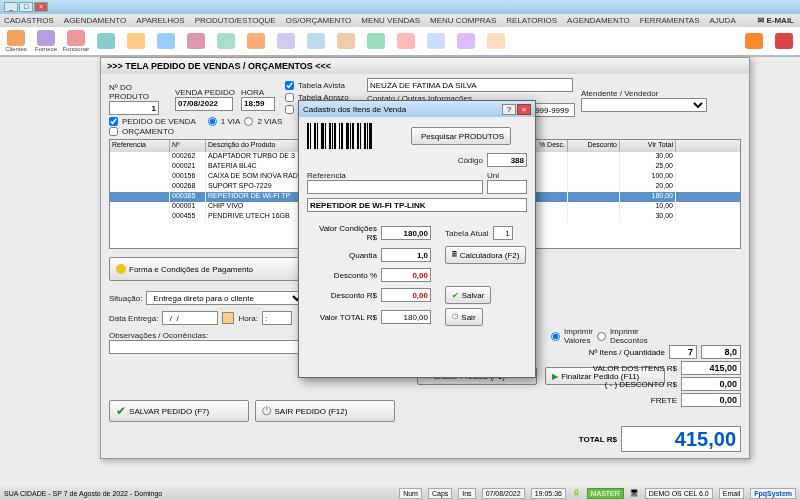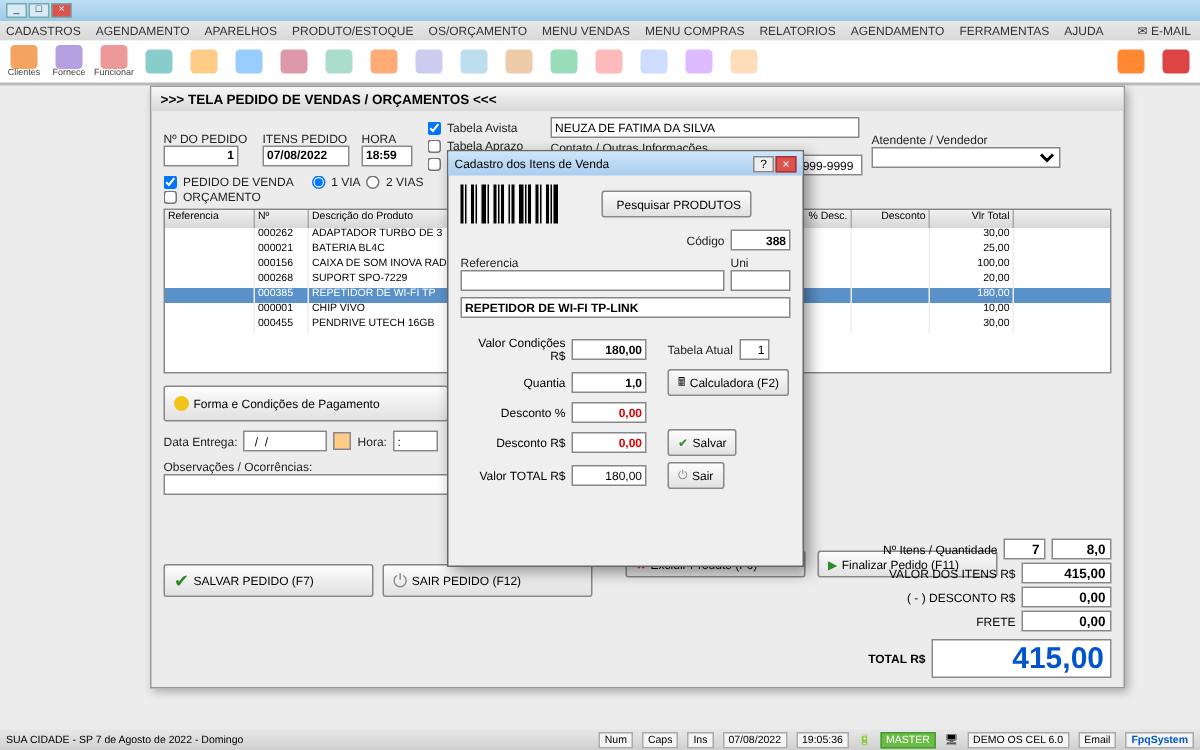--- a/index.html
+++ b/index.html
@@ -3,21 +3,21 @@
 <meta charset="utf-8">
 <style>
 * { margin: 0; padding: 0; box-sizing: border-box; font-family: Tahoma, Arial, sans-serif; }
 body { width: 800px; height: 500px; background: #ececec; overflow: hidden; position: relative; font-size: 8px; }
 .titlebar { background: linear-gradient(#bfe0f4,#9cc9e8); height: 14px; display: flex; align-items: center; padding: 0 4px; font-size: 8px; color: #222; }
 .titlebar .t { flex: 1; }
 .winbtns { display: flex; gap: 1px; }
 .winbtns span { width: 14px; height: 10px; background: #d9eaf7; border: 1px solid #7aa; font-size: 7px; text-align: center; line-height: 8px; cursor: pointer; }
 .menubar { background: linear-gradient(#e8e8e8,#d8d8d8); height: 13px; display: flex; align-items: center; padding-left: 4px; gap: 10px; font-size: 8px; color: #333; }
 .menubar span { cursor: pointer; }
-.menubar .email { margin-left: auto; margin-right: 6px; font-weight: normal; }
+.menubar .email { margin-left: auto; margin-right: 6px; font-weight: bold; }
 .toolbar { background: #fff; height: 30px; display: flex; align-items: center; padding: 0 2px; gap: 2px; border-bottom: 2px solid #bbb; }
 .tbtn { width: 28px; height: 26px; display: flex; flex-direction: column; align-items: center; justify-content: center; font-size: 6px; color: #444; cursor: pointer; }
 .tbtn .ico { width: 18px; height: 16px; border-radius: 3px; }
 .content { position: absolute; top: 57px; left: 0; right: 0; bottom: 14px; }
 .panel { position: absolute; left: 100px; top: 0; width: 650px; height: 402px; background: #ececec; border: 1px solid #999; box-shadow: 2px 2px 6px rgba(0,0,0,.3); }
 .panel-hd { background: linear-gradient(#f8f8f8,#d8d8d8); height: 16px; display: flex; align-items: center; padding: 0 6px; font-size: 9px; font-weight: bold; }
 .panel-body { padding: 4px 8px; position: relative; height: calc(100% - 16px); }
 .row { display: flex; align-items: center; gap: 4px; margin-bottom: 3px; }
 .lbl { font-size: 8px; color: #222; }
 .inp { border: 1px solid #888; background: #fff; height: 14px; padding: 0 2px; font-size: 8px; }
@@ -145,25 +145,25 @@
     </div>
 </div>
 
 <div class="content">
   <div class="panel">
     <div class="panel-hd">&gt;&gt;&gt;   TELA PEDIDO DE VENDAS / ORÇAMENTOS   &lt;&lt;&lt;</div>
     <div class="panel-body">
 
       <div class="row">
         <div style="width:62px">
-          <div class="lbl">Nº DO PEDIDO</div>
+          <div class="lbl">Nº DO PRODUTO</div>
           <input class="inp num" style="width: 50px; font-weight: bold;" value="1">
         </div>
         <div style="width:62px">
-          <div class="lbl">ITENS PEDIDO</div>
+          <div class="lbl">VENDA PEDIDO</div>
           <input class="inp" style="width: 58px; font-weight: bold;" value="07/08/2022">
         </div>
         <div style="width:38px">
           <div class="lbl">HORA</div>
           <input class="inp" style="width: 34px; font-weight: bold;" value="18:59">
         </div>
         <div style="width:78px;margin-left:2px">
           <div class="row">
               <input type="checkbox" class="chk" checked="" style="">
               <span class="lbl">Tabela Avista</span>
@@ -282,20 +282,24 @@
             </div>
           </div>
       </div>
 
       <div style="display:flex;gap:8px;margin-top:8px">
         <div style="width:300px">
           <button class="btn" style="width:190px;height:24px">
               <span class="bi" style="background:#f0c419;border-radius:50%"></span>
               <span>Forma e Condições de Pagamento</span>
             </button>
+          <div class="row" style="margin-top:10px">
+            <span class="lbl">Situação:</span>
+            <select class="inp" style="width:160px"><option>Entrega direto para o cliente</option></select>
+          </div>
           <div class="row" style="margin-top:6px">
             <span class="lbl">Data Entrega:</span>
             <input class="inp" style="width: 56px;" value="  /  /">
             <span style="width:12px;height:12px;background:#fc8;border:1px solid #888"></span>
             <span class="lbl">Hora:</span>
             <input class="inp" style="width: 30px;" value=":">
           </div>
           <div class="lbl" style="margin-top:6px">Observações / Ocorrências:</div>
           <input class="inp" style="width: 296px;">
           <div class="row" style="margin-top:46px;gap:6px">
@@ -318,37 +322,43 @@
         <div style="width:120px;margin-top:110px">
           <button class="btn" style="width:120px">
               <span style="color:#2a8a2a">▶</span>
               <span>Finalizar Pedido (F11)</span>
             </button>
         </div>
       </div>
 
       <div class="totals">
         <div class="trow">
+          <input type="radio" class="radio" checked="" style="">
+            <span class="lbl" style="flex:0">Imprimir Valores</span>
+          <input type="radio" class="radio" style="">
+            <span class="lbl" style="flex:0">Imprimir Descontos</span>
+        </div>
+        <div class="trow">
             <span class="tl">Nº Itens / Quantidade</span>
             <span class="tv" style="width:28px">7</span>
             <span class="tv" style="width:40px">8,0</span>
           </div>
         <div class="trow">
             <span class="tl">VALOR DOS ITENS R$</span>
             <span class="tv">415,00</span>
           </div>
         <div class="trow">
             <span class="tl">( - ) DESCONTO R$</span>
             <span class="tv">0,00</span>
           </div>
         <div class="trow">
             <span class="tl">FRETE</span>
             <span class="tv">0,00</span>
           </div>
-        <div class="trow" style="height:30px;margin-top:2px">
+        <div class="trow" style="height:30px;margin-top:16px">
             <span class="tl" style="font-weight:bold">TOTAL R$</span>
             <span class="grand">415,00</span>
           </div>
       </div>
 
     </div>
   </div>
 </div>
 
 <div class="dialog">
@@ -382,21 +392,21 @@
           <i style="width:1px"></i>
           <i style="width:2px"></i>
           <i style="width:1px;background:#fff"></i>
           <i style="width:2px"></i>
           <i style="width:1px"></i>
           <i style="width:1px;background:#fff"></i>
           <i style="width:2px"></i>
           <i style="width:1px"></i>
           <i style="width:3px"></i>
       </div>
-      <button class="dl-btn" style="">
+      <button class="dl-btn" style="margin-left:10px">
           <span class="bi" style="background:#f0c419"></span>
           <span>Pesquisar PRODUTOS</span>
         </button>
     </div>
     <div class="dl-row" style="justify-content:flex-end;margin-top:2px">
       <span class="lbl">Código</span>
       <input class="inp num" style="width: 40px; font-weight: bold;" value="388">
     </div>
     <div class="dl-row">
       <div style="flex:1"><div class="lbl">Referencia</div><input class="inp" style="width: 100%;"></div>

